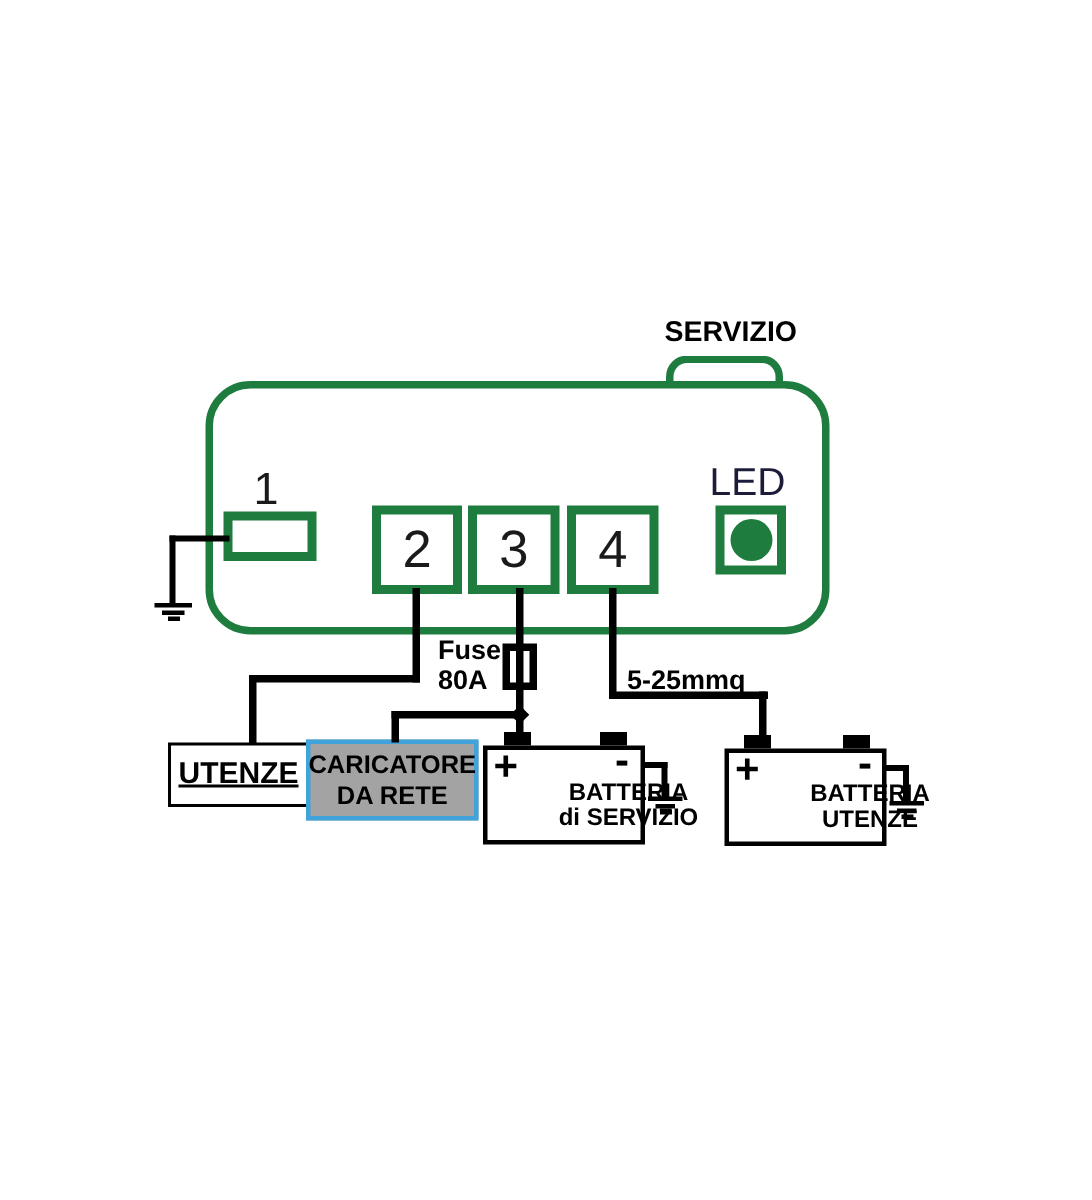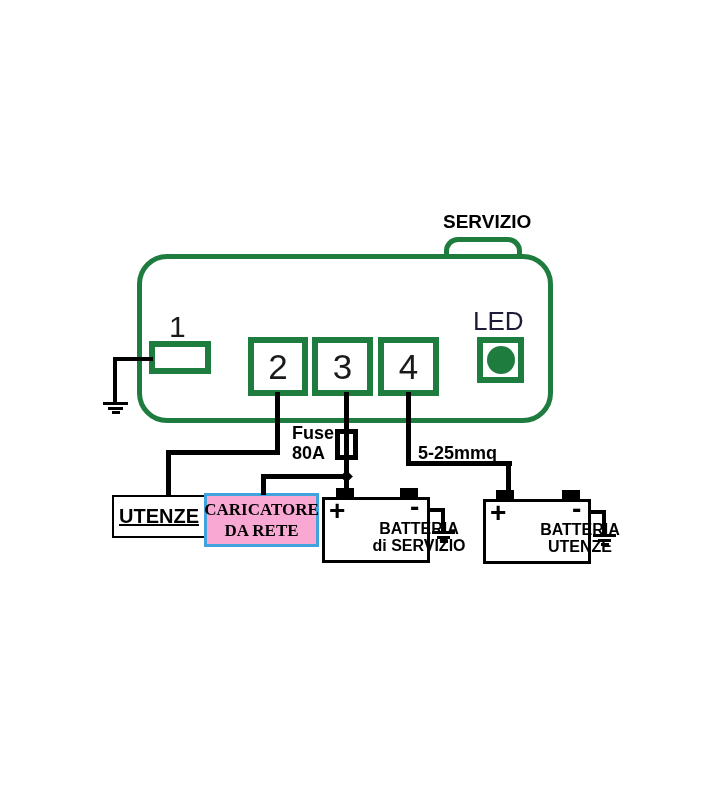--- a/index.html
+++ b/index.html
@@ -23,22 +23,22 @@
   .jdot{width:9px;height:9px;background:#000;transform:rotate(45deg);z-index:4;}
   
   .lbl{position:absolute;white-space:nowrap;z-index:5;}
   .pulsante-lbl{font-weight:bold;font-size:19px;color:#000;}
   .led-lbl{font-size:26px;color:#1c1c3a;}
   .t1-lbl{font-size:30px;color:#1a1a1a;}
   .note{font-weight:bold;font-size:18px;color:#000;line-height:20px;}
   
   .utenze{border:2px solid #000;background:#fff;z-index:2;display:flex;align-items:center;justify-content:center;
           font-weight:bold;font-size:20px;color:#000;}
-  .caricatore{border:3px solid #41a3dc;background:#f9a8d4;z-index:2;display:flex;flex-direction:column;
-          align-items:center;justify-content:center;font-weight:bold;font-size:17px;line-height:21px;color:#000;font-family:Liberation Serif, serif;}
+  .caricatore{border:3px solid #41a3dc;background:#a3a3a3;z-index:2;display:flex;flex-direction:column;
+          align-items:center;justify-content:center;font-weight:bold;font-size:17px;line-height:21px;color:#000;}
   .battery{border:3px solid #000;background:#fff;z-index:2;}
   .nub{position:absolute;background:#000;z-index:1;}
   .sign{position:absolute;font-weight:bold;font-size:28px;color:#000;z-index:5;line-height:28px;}
   .bat-line{position:absolute;font-weight:bold;font-size:16px;color:#000;text-align:center;z-index:5;padding-left:43px;}
 </style>
 </head>
 <body>
 
 <div class="canvas">
 

